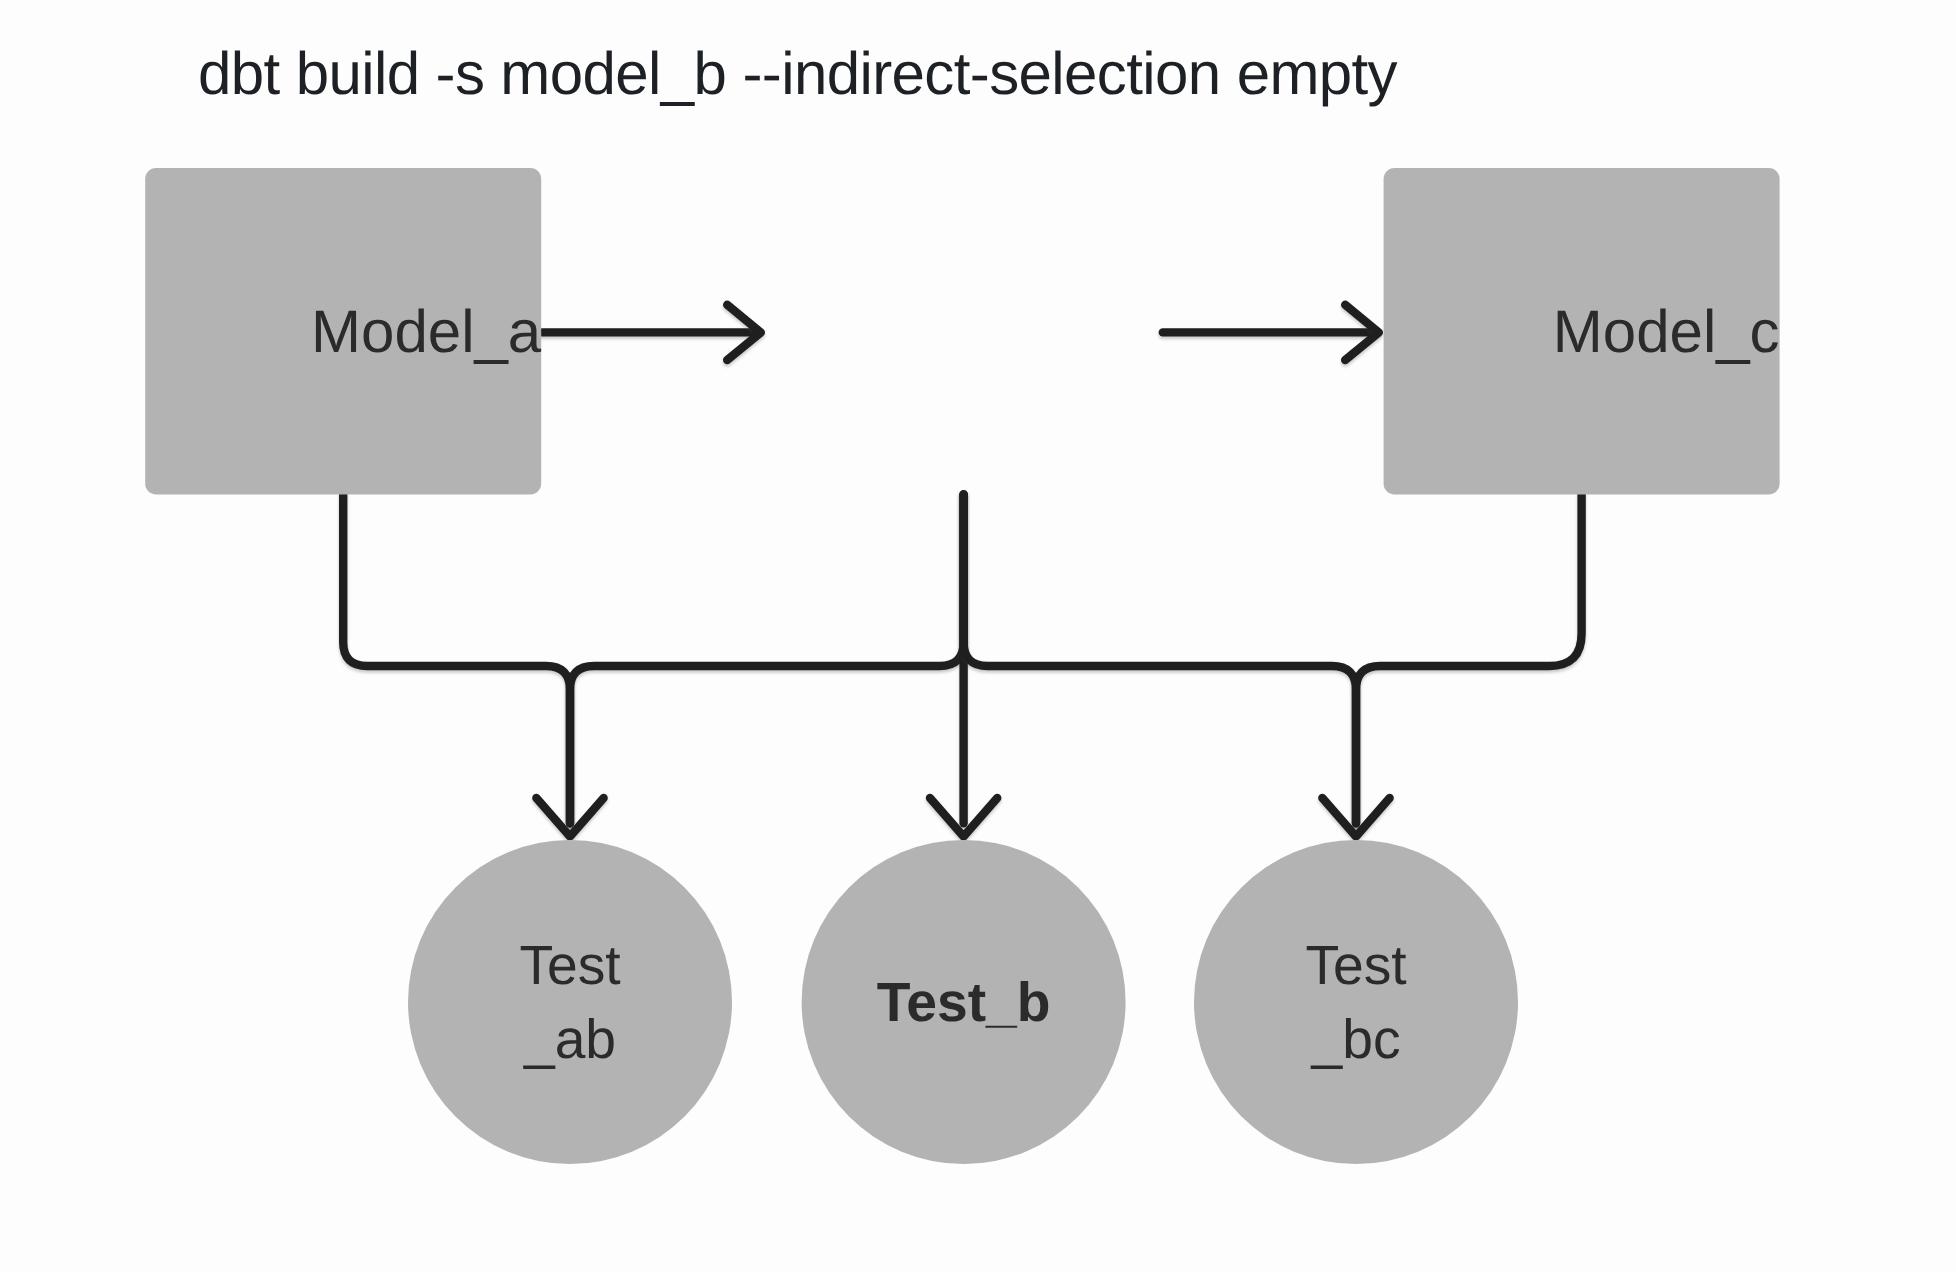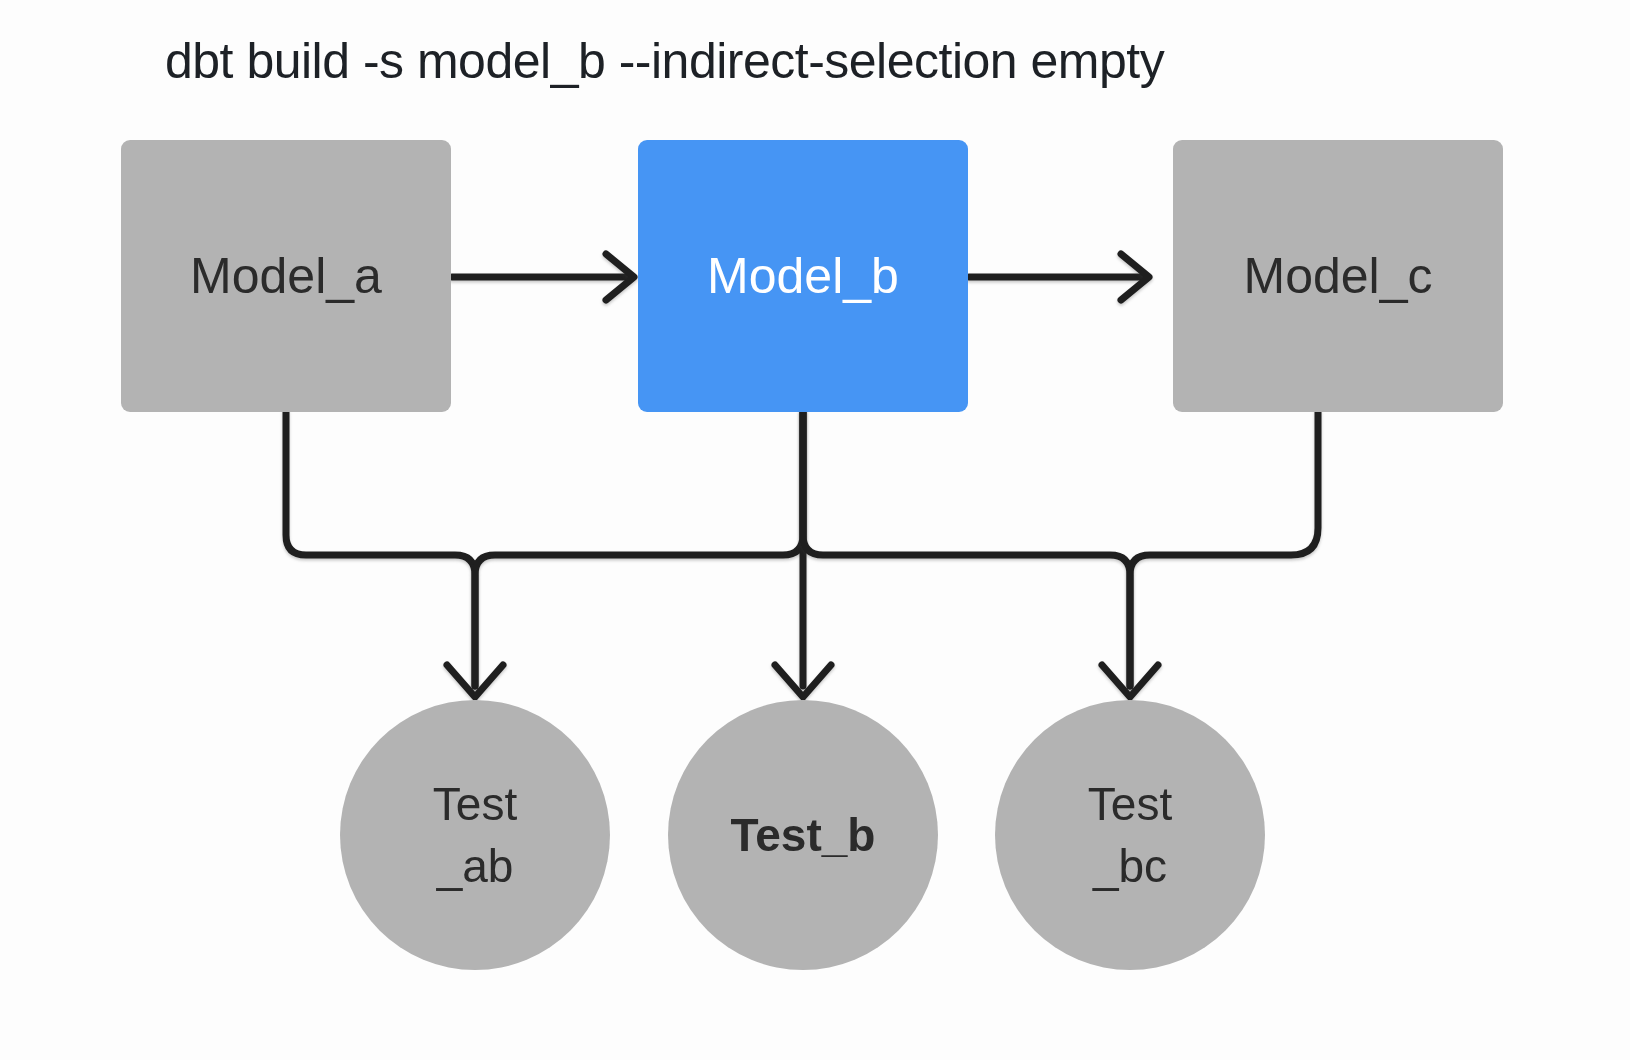--- a/index.html
+++ b/index.html
@@ -33,31 +33,31 @@
   }
   .model-node{
     position:absolute;
     width:330px;
     height:272px;
     top:140px;
     background:var(--node-gray);
     border-radius:9px;
     display:flex;
     align-items:center;
-    justify-content:center;
+    justify-content:flex-end;
     font-size:50px;
     color:var(--text-dark);
   }
   .model-node.selected{
     background:var(--node-blue);
     color:var(--text-light);
   }
   #model-a{left:121px;}
   #model-b{left:638px;}
-  #model-c{left:1153px;margin-left:20px;}
+  #model-c{left:1153px;}
   .test-node{
     position:absolute;
     width:270px;
     height:270px;
     top:700px;
     background:var(--node-gray);
     border-radius:50%;
     display:flex;
     flex-direction:column;
     align-items:center;
@@ -114,23 +114,20 @@
 
     <path d="M447,665 L475,697 L503,665"></path>
     <path d="M775,665 L803,697 L831,665"></path>
     <path d="M1102,665 L1130,697 L1158,665"></path>
   </svg>
 
   <div class="model-node" id="model-a">
     <span>Model_a</span>
   </div>
 
-  <div class="model-node selected" id="model-b">
-    <span>Model_b</span>
-  </div>
 
   <div class="model-node" id="model-c">
     <span>Model_c</span>
   </div>
 
   <div class="test-node" id="test-ab">
     <span class="test-line">Test</span>
     <span class="test-line">_ab</span>
   </div>
 

